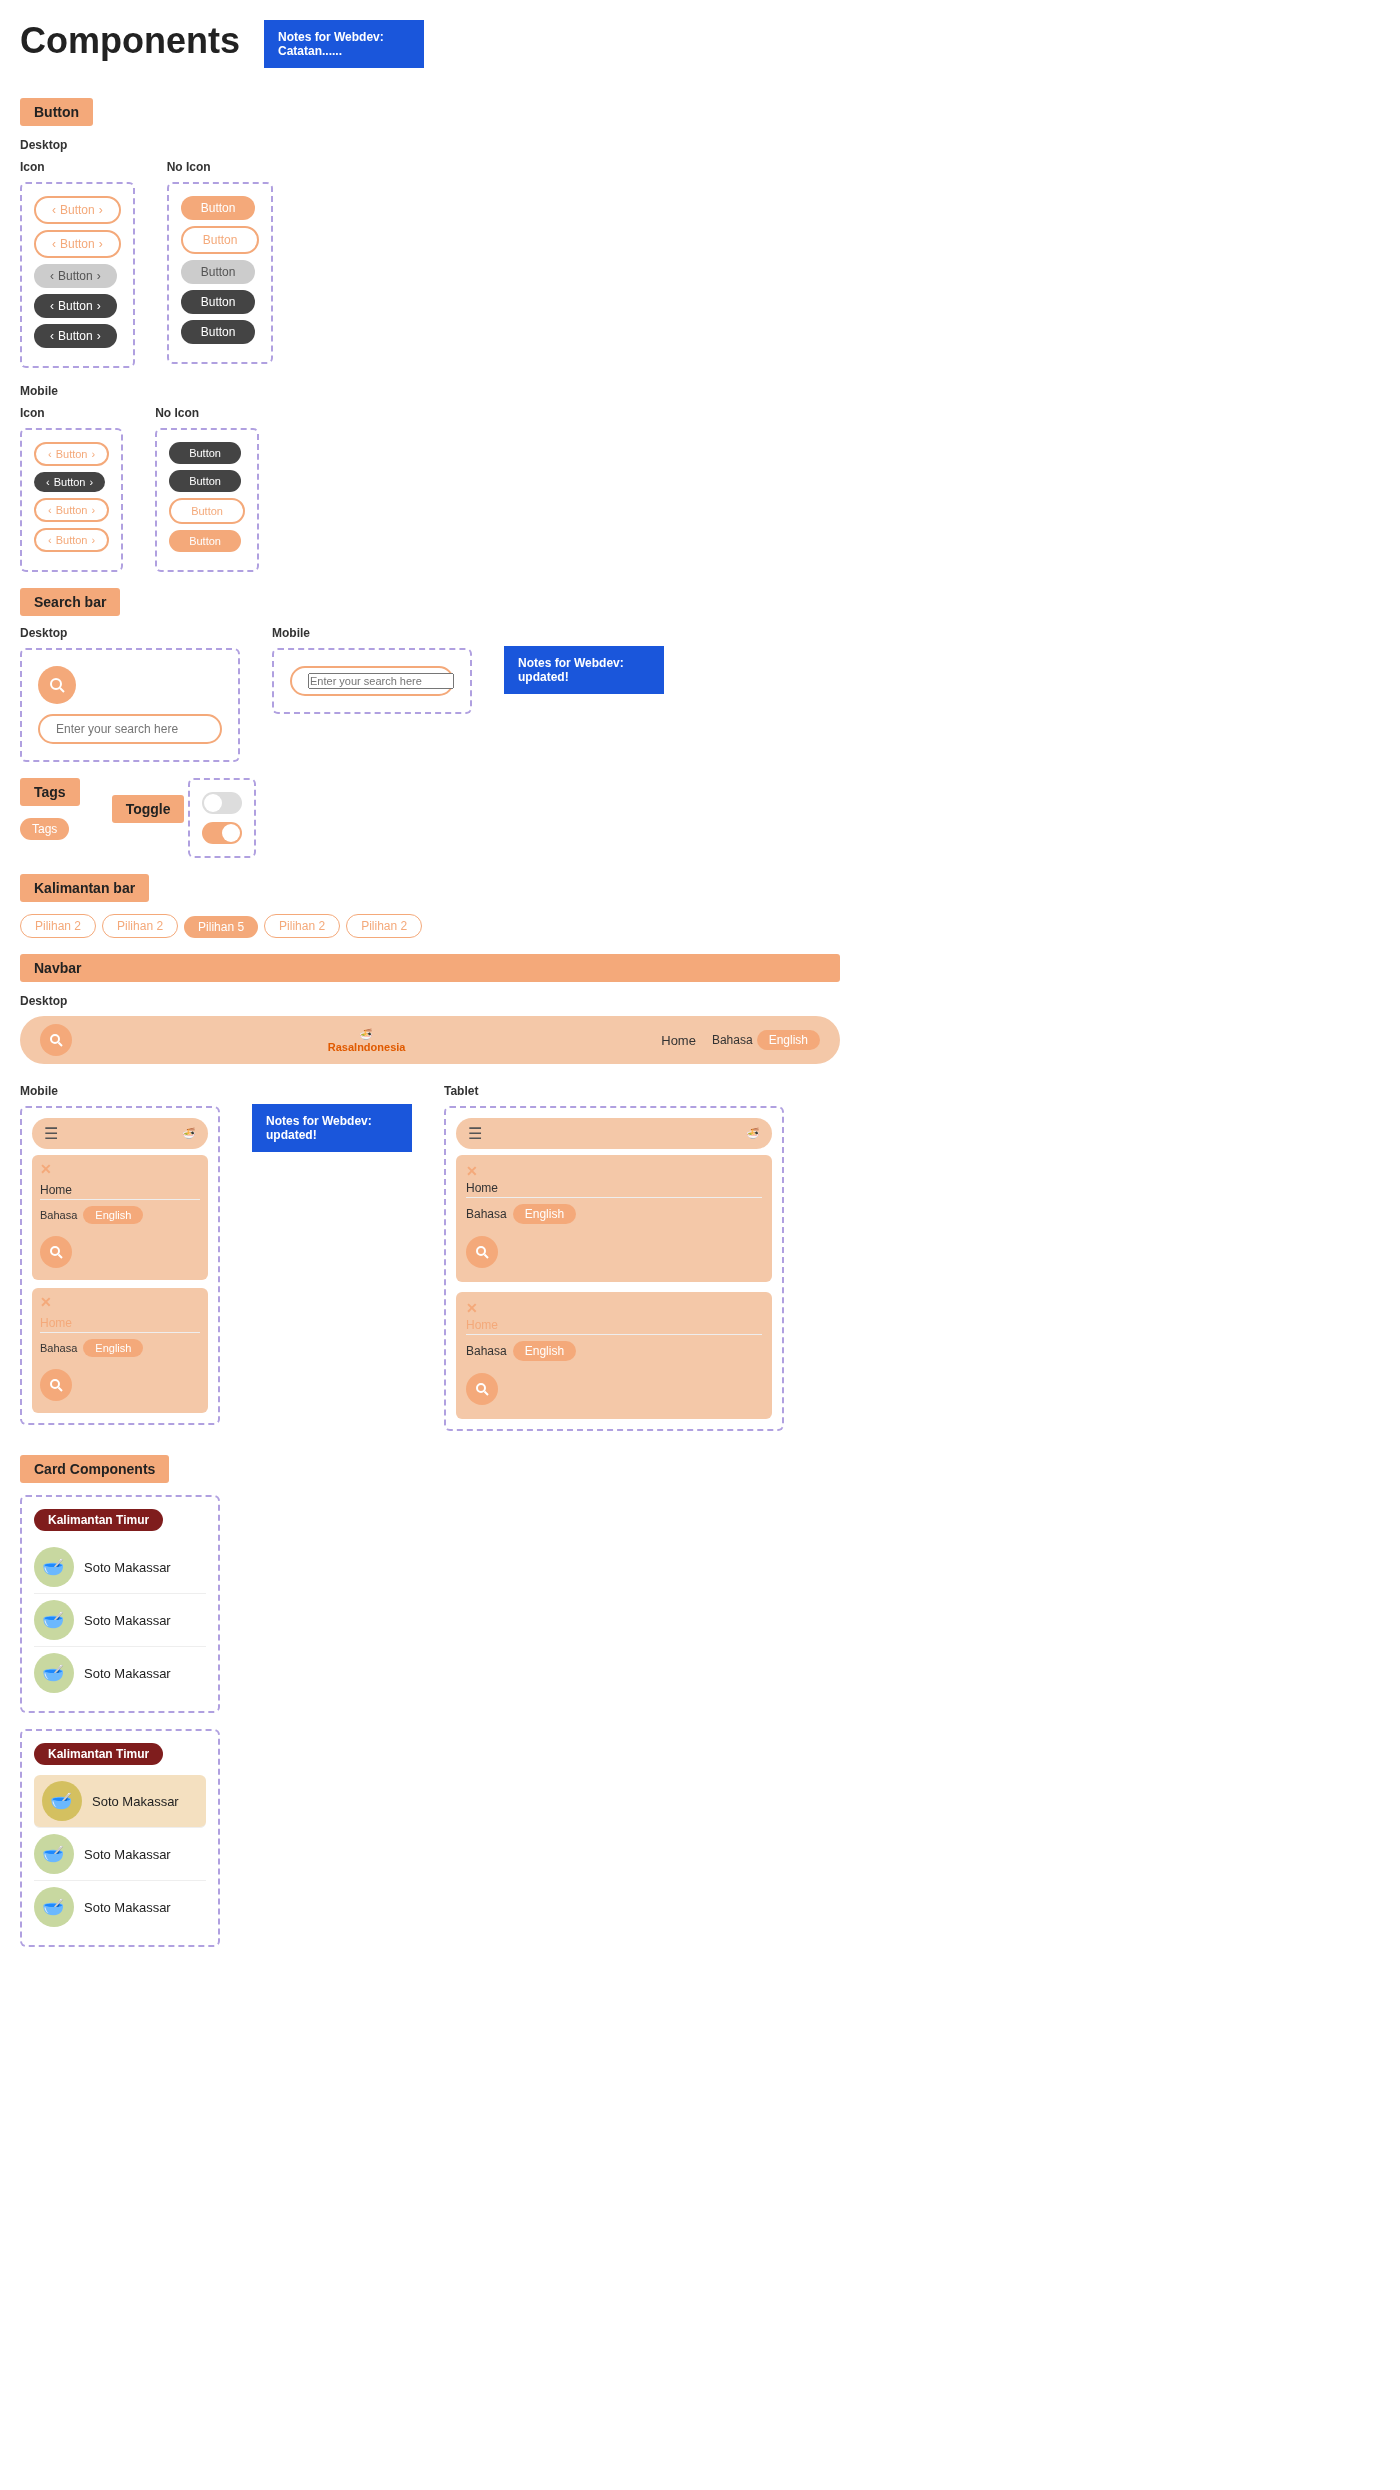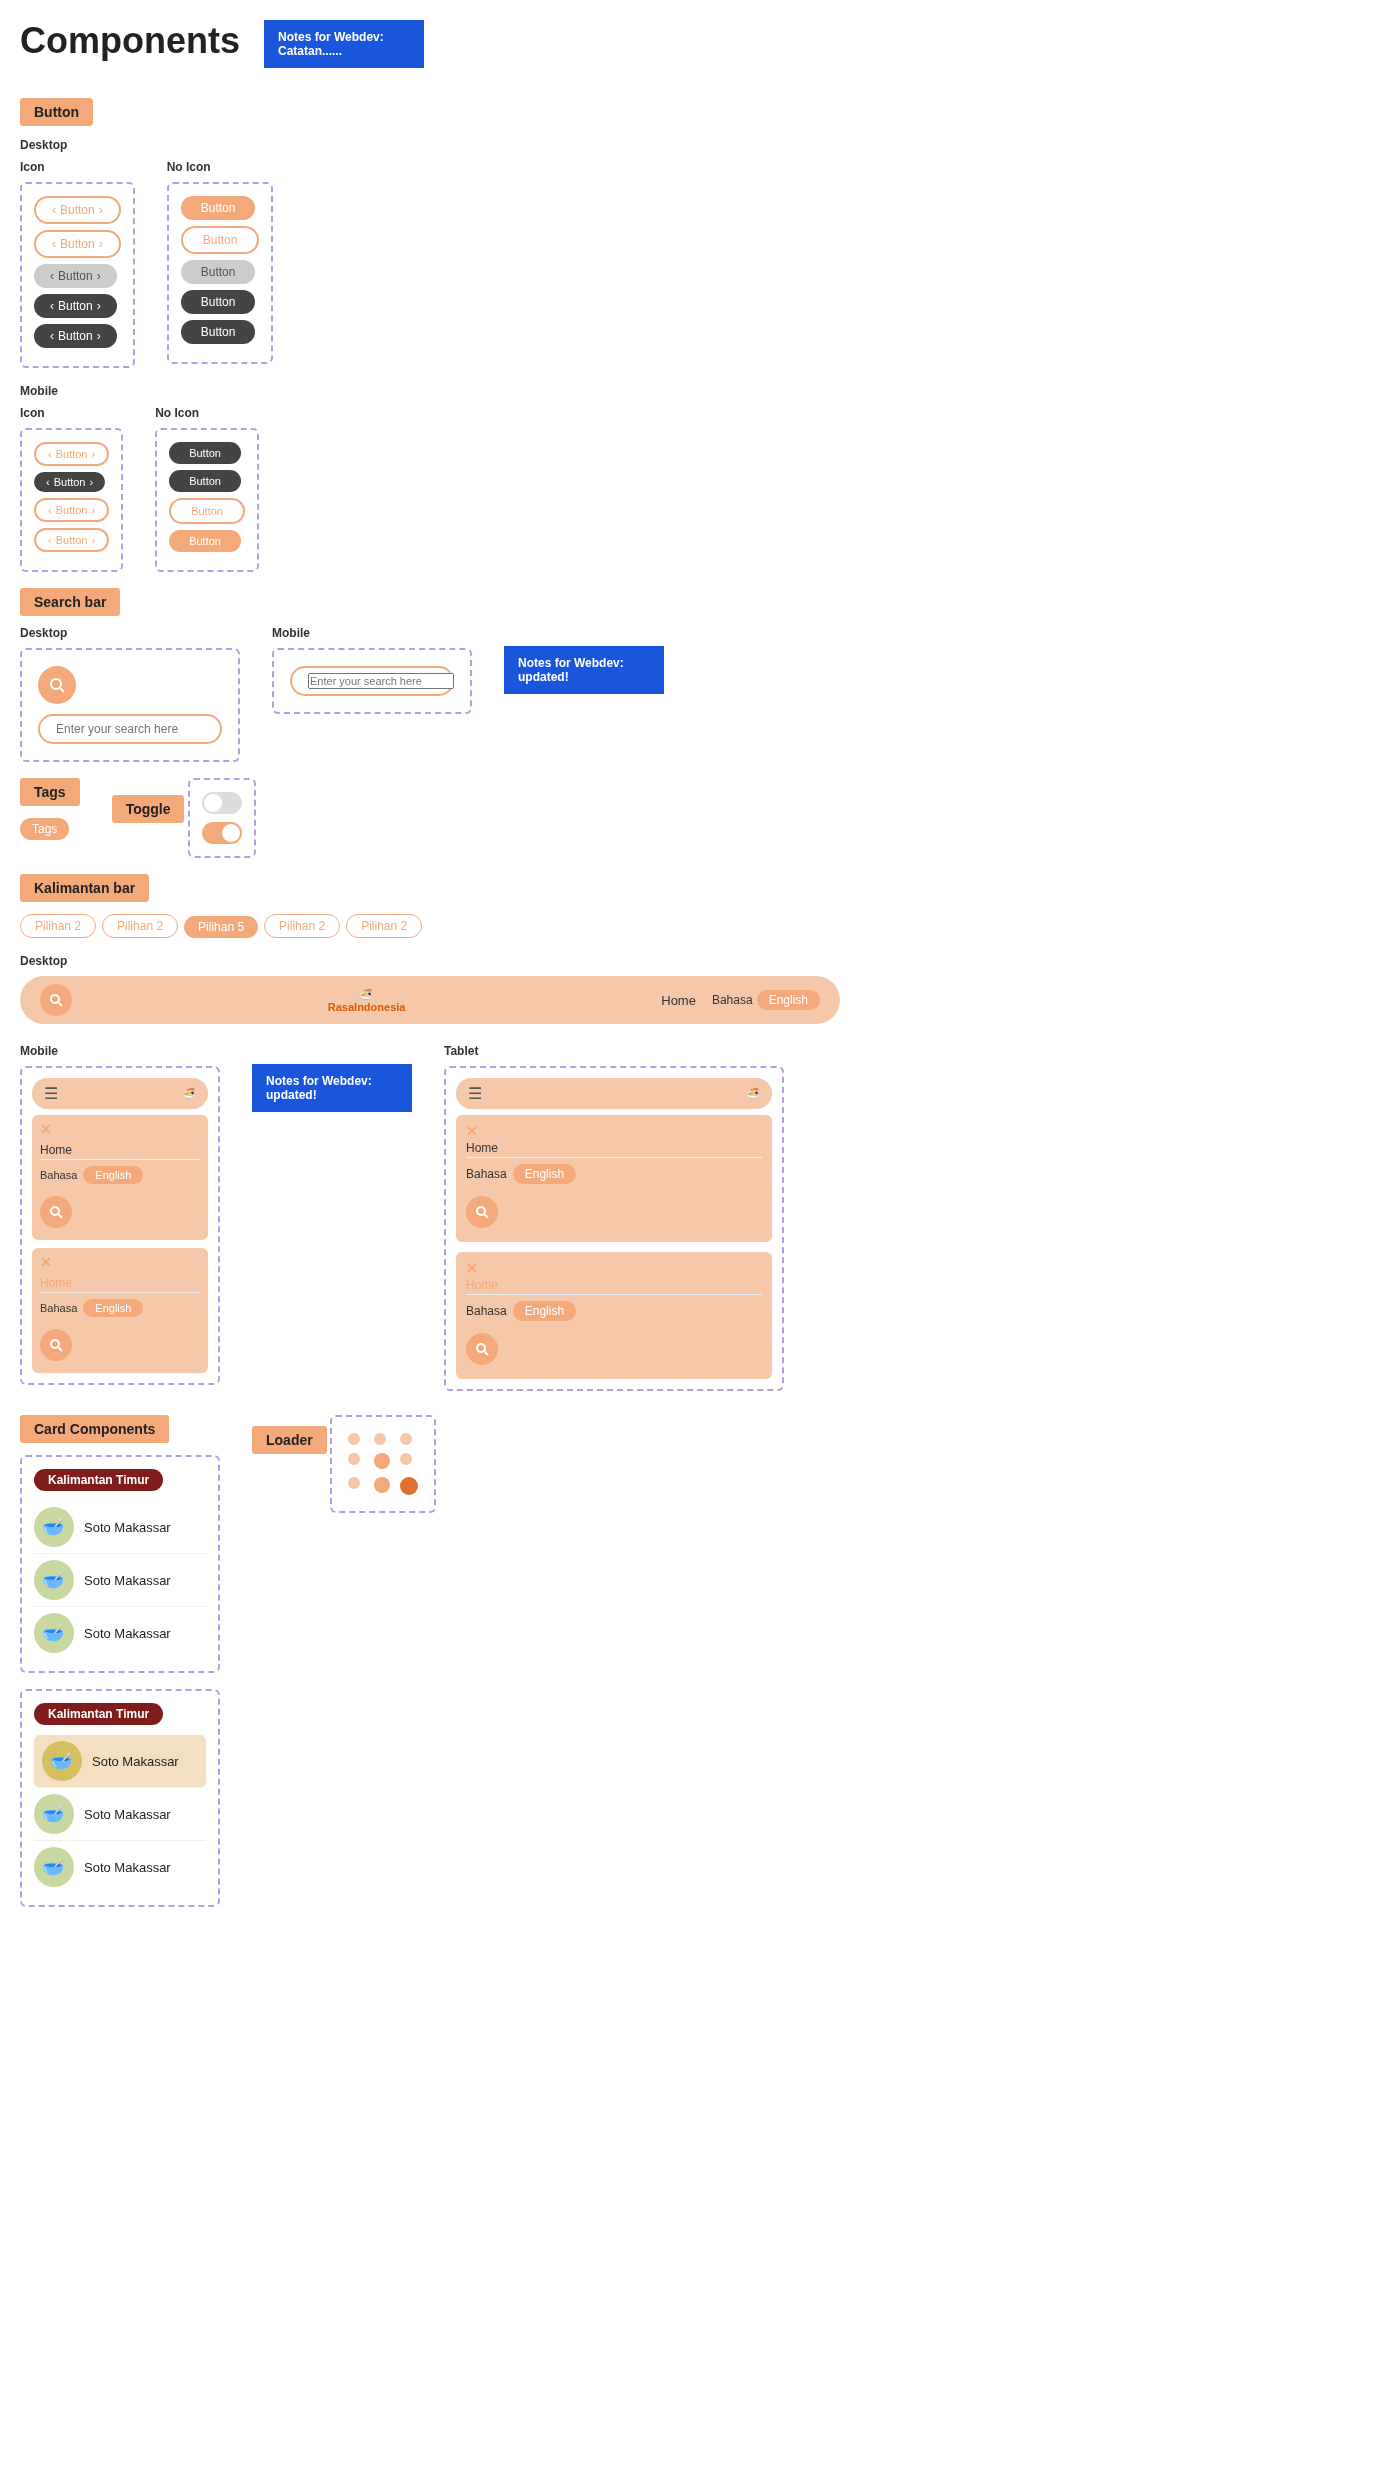--- a/index.html
+++ b/index.html
@@ -354,20 +354,21 @@
     <div class="hbar-container">
       <span class="hbar-pill hbar-inactive">Pilihan 2</span>
       <span class="hbar-pill hbar-inactive">Pilihan 2</span>
       <span class="hbar-pill hbar-active">Pilihan 5</span>
       <span class="hbar-pill hbar-inactive">Pilihan 2</span>
       <span class="hbar-pill hbar-inactive">Pilihan 2</span>
     </div>
   </div>
 
   <div class="navbar-section">
+    <div class="section-header-full">Navbar</div>
 
     <div class="sub-label mb8">Desktop</div>
     <div class="navbar-desktop">
       <button class="search-icon-btn" style="width:32px;height:32px;margin:0;">
         <svg width="14" height="14" viewBox="0 0 14 14" fill="none">
           <circle cx="6" cy="6" r="4" stroke="white" stroke-width="2"></circle>
           <line x1="9.5" y1="9.5" x2="13" y2="13" stroke="white" stroke-width="2"></line>
         </svg>
       </button>
       <div class="navbar-logo">
@@ -506,35 +507,16 @@
           <div class="food-icon">🥣</div>
           <span>Soto Makassar</span>
         </div>
         <div class="card-item">
           <div class="food-icon">🥣</div>
           <span>Soto Makassar</span>
         </div>
       </div>
     </div>
 
-    <div>
-      <div class="section-header">Loader</div>
-      <div class="loader-box">
-        <div class="loader-dots">
-
-          <div class="dot-small"></div>
-          <div class="dot-small"></div>
-          <div class="dot-small"></div>
-
-          <div class="dot-small"></div>
-          <div class="dot-medium"></div>
-          <div class="dot-small"></div>
-
-          <div class="dot-small"></div>
-          <div class="dot-medium"></div>
-          <div class="dot-large"></div>
-        </div>
-      </div>
-    </div>
 
   </div>
 
 </div>
 
 </body></html>

